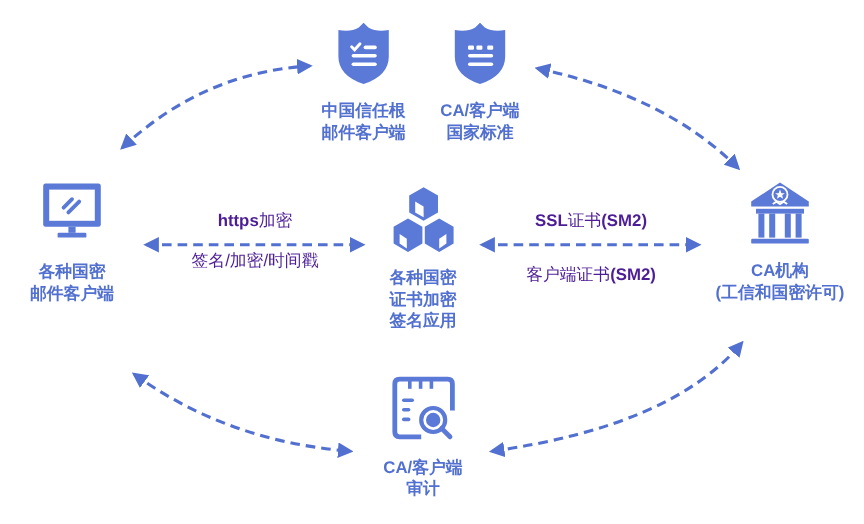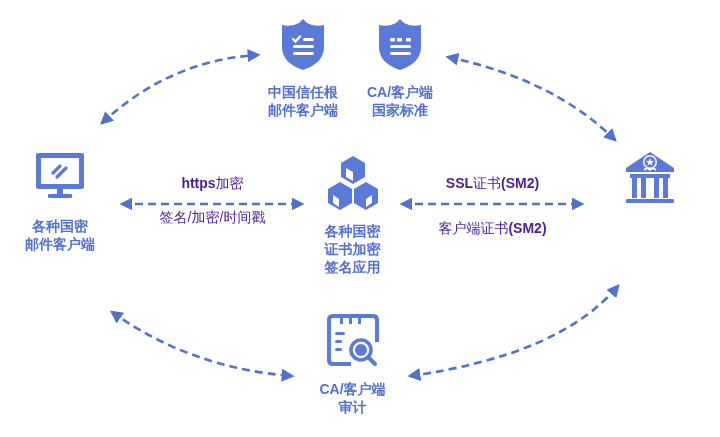--- a/index.html
+++ b/index.html
@@ -100,20 +100,24 @@
     <circle cx="28" cy="12" r="5.5" fill="#5b79d6"></circle>
     <polygon points="28,8 29.2,11 32,11 29.8,12.8 30.6,15.6 28,14 25.4,15.6 26.2,12.8 24,11 26.8,11" fill="#fff"></polygon>
     <path d="M22 20 L25 18 L28 20 L31 18 L34 20" stroke="#fff" stroke-width="1.6" fill="none"></path>
     <rect x="8" y="24" width="40" height="4" fill="#5b79d6"></rect>
     <rect x="10" y="28" width="5" height="20" fill="#5b79d6"></rect>
     <rect x="19" y="28" width="5" height="20" fill="#5b79d6"></rect>
     <rect x="32" y="28" width="5" height="20" fill="#5b79d6"></rect>
     <rect x="41" y="28" width="5" height="20" fill="#5b79d6"></rect>
     <rect x="4" y="49" width="48" height="4" rx="1" fill="#5b79d6"></rect>
   </svg>
+  <div class="label" style="margin-top:10px;">
+    <span class="line"><b>CA机构</b></span>
+    <span class="line">(工信和国密许可)</span>
+  </div>
 </div>
 
 <div class="node" style="left:305px; top:312px; width:95px;">
   <svg class="icon" width="60" height="60" viewBox="0 0 60 60">
     <path d="M28 52 L10 52 Q6 52 6 48 L6 8 Q6 4 10 4 L50 4 Q54 4 54 8 L54 30" stroke="#5b79d6" stroke-width="4" fill="none"></path>
     <rect x="17" y="4" width="3" height="8" fill="#5b79d6"></rect>
     <rect x="26" y="4" width="3" height="8" fill="#5b79d6"></rect>
     <rect x="35" y="4" width="3" height="8" fill="#5b79d6"></rect>
     <rect x="12" y="20" width="10" height="3" rx="1.5" fill="#5b79d6"></rect>
     <rect x="12" y="28" width="7" height="3" rx="1.5" fill="#5b79d6"></rect>

